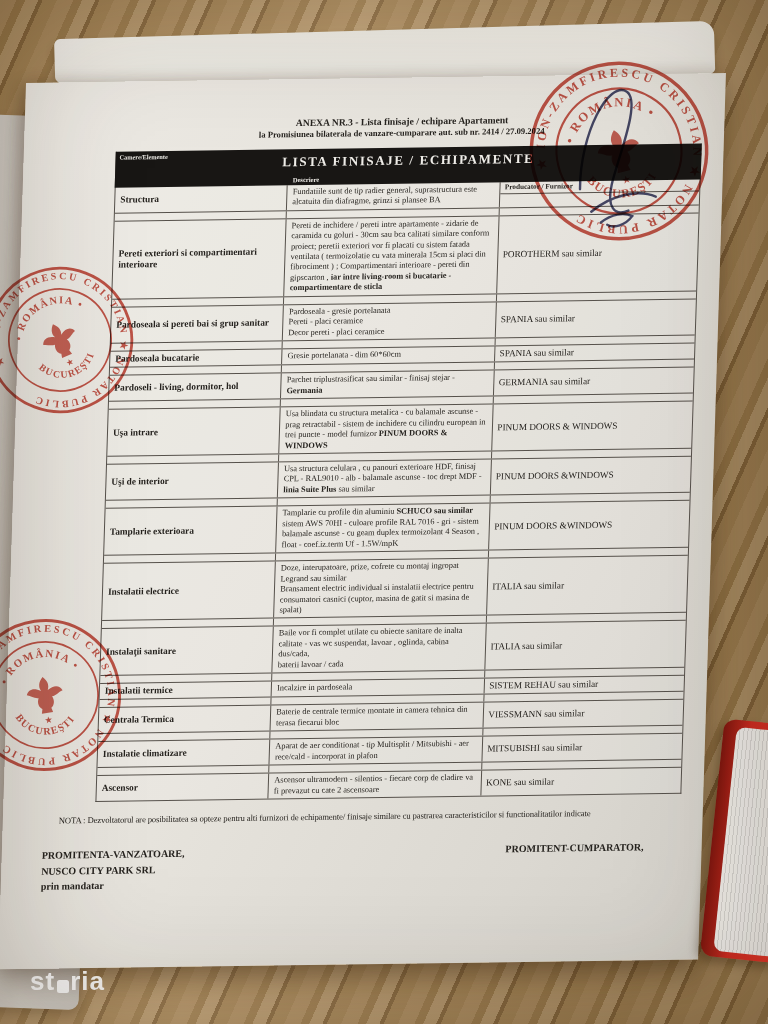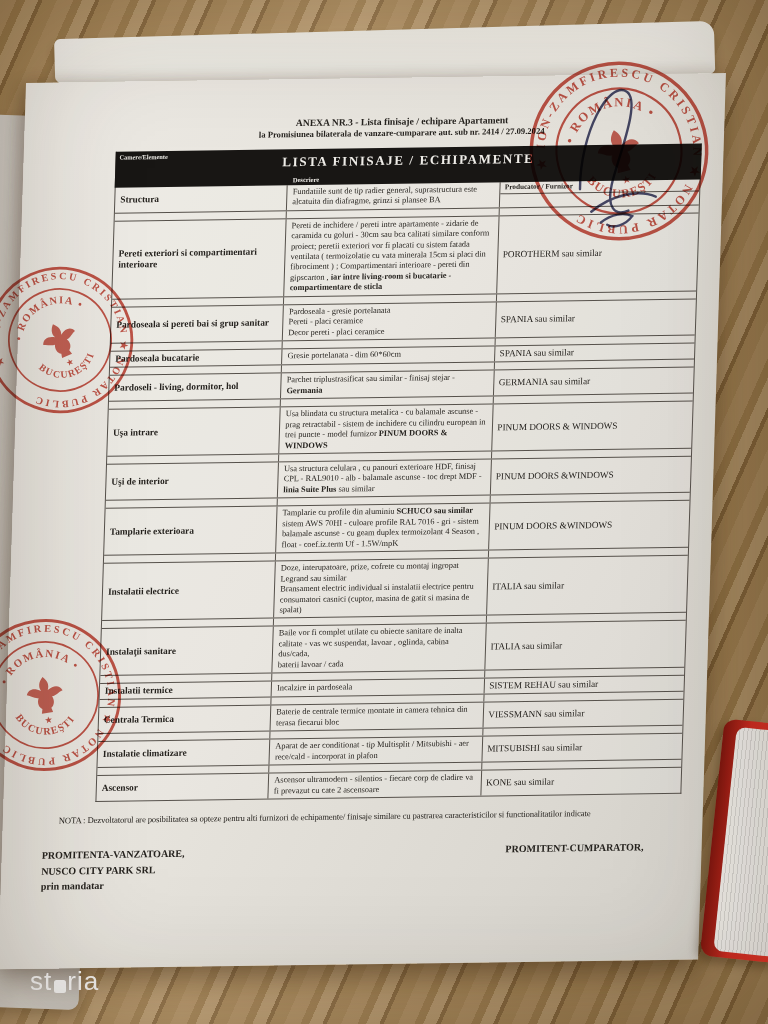--- a/index.html
+++ b/index.html
@@ -68,21 +68,21 @@
   
   .folder{position:absolute;left:712px;top:722px;width:80px;height:238px;
     transform:rotate(6deg);border-radius:12px 4px 4px 12px;
     background:linear-gradient(90deg,#7e160f,var(--folder-red,#cf2b20) 34%,#e8372a);
     box-shadow:-4px 6px 10px rgba(50,30,10,.35);}
   .folder .pages{position:absolute;left:13px;top:7px;right:-20px;bottom:6px;
     border-radius:9px 0 0 9px;
     background:repeating-linear-gradient(90deg,#f0eeea 0 3px,#d6d4d0 3px 4px);}
   
   .watermark{position:absolute;left:30px;top:966px;color:#fff;opacity:.93;
-    font-family:"Liberation Sans",sans-serif;font-weight:normal;font-size:26px;
+    font-family:"Liberation Sans",sans-serif;font-weight:bold;font-size:26px;
     letter-spacing:1px;display:flex;align-items:baseline;}
   .watermark .sq{display:inline-block;width:12px;height:13px;background:#fff;
     border-radius:2.5px;margin:0 1.5px;align-self:flex-end;margin-bottom:4px;}
 </style>
 </head>
 <body>
 
 <div class="scene">
   <div class="wood"></div>
   <div class="curl"></div>

